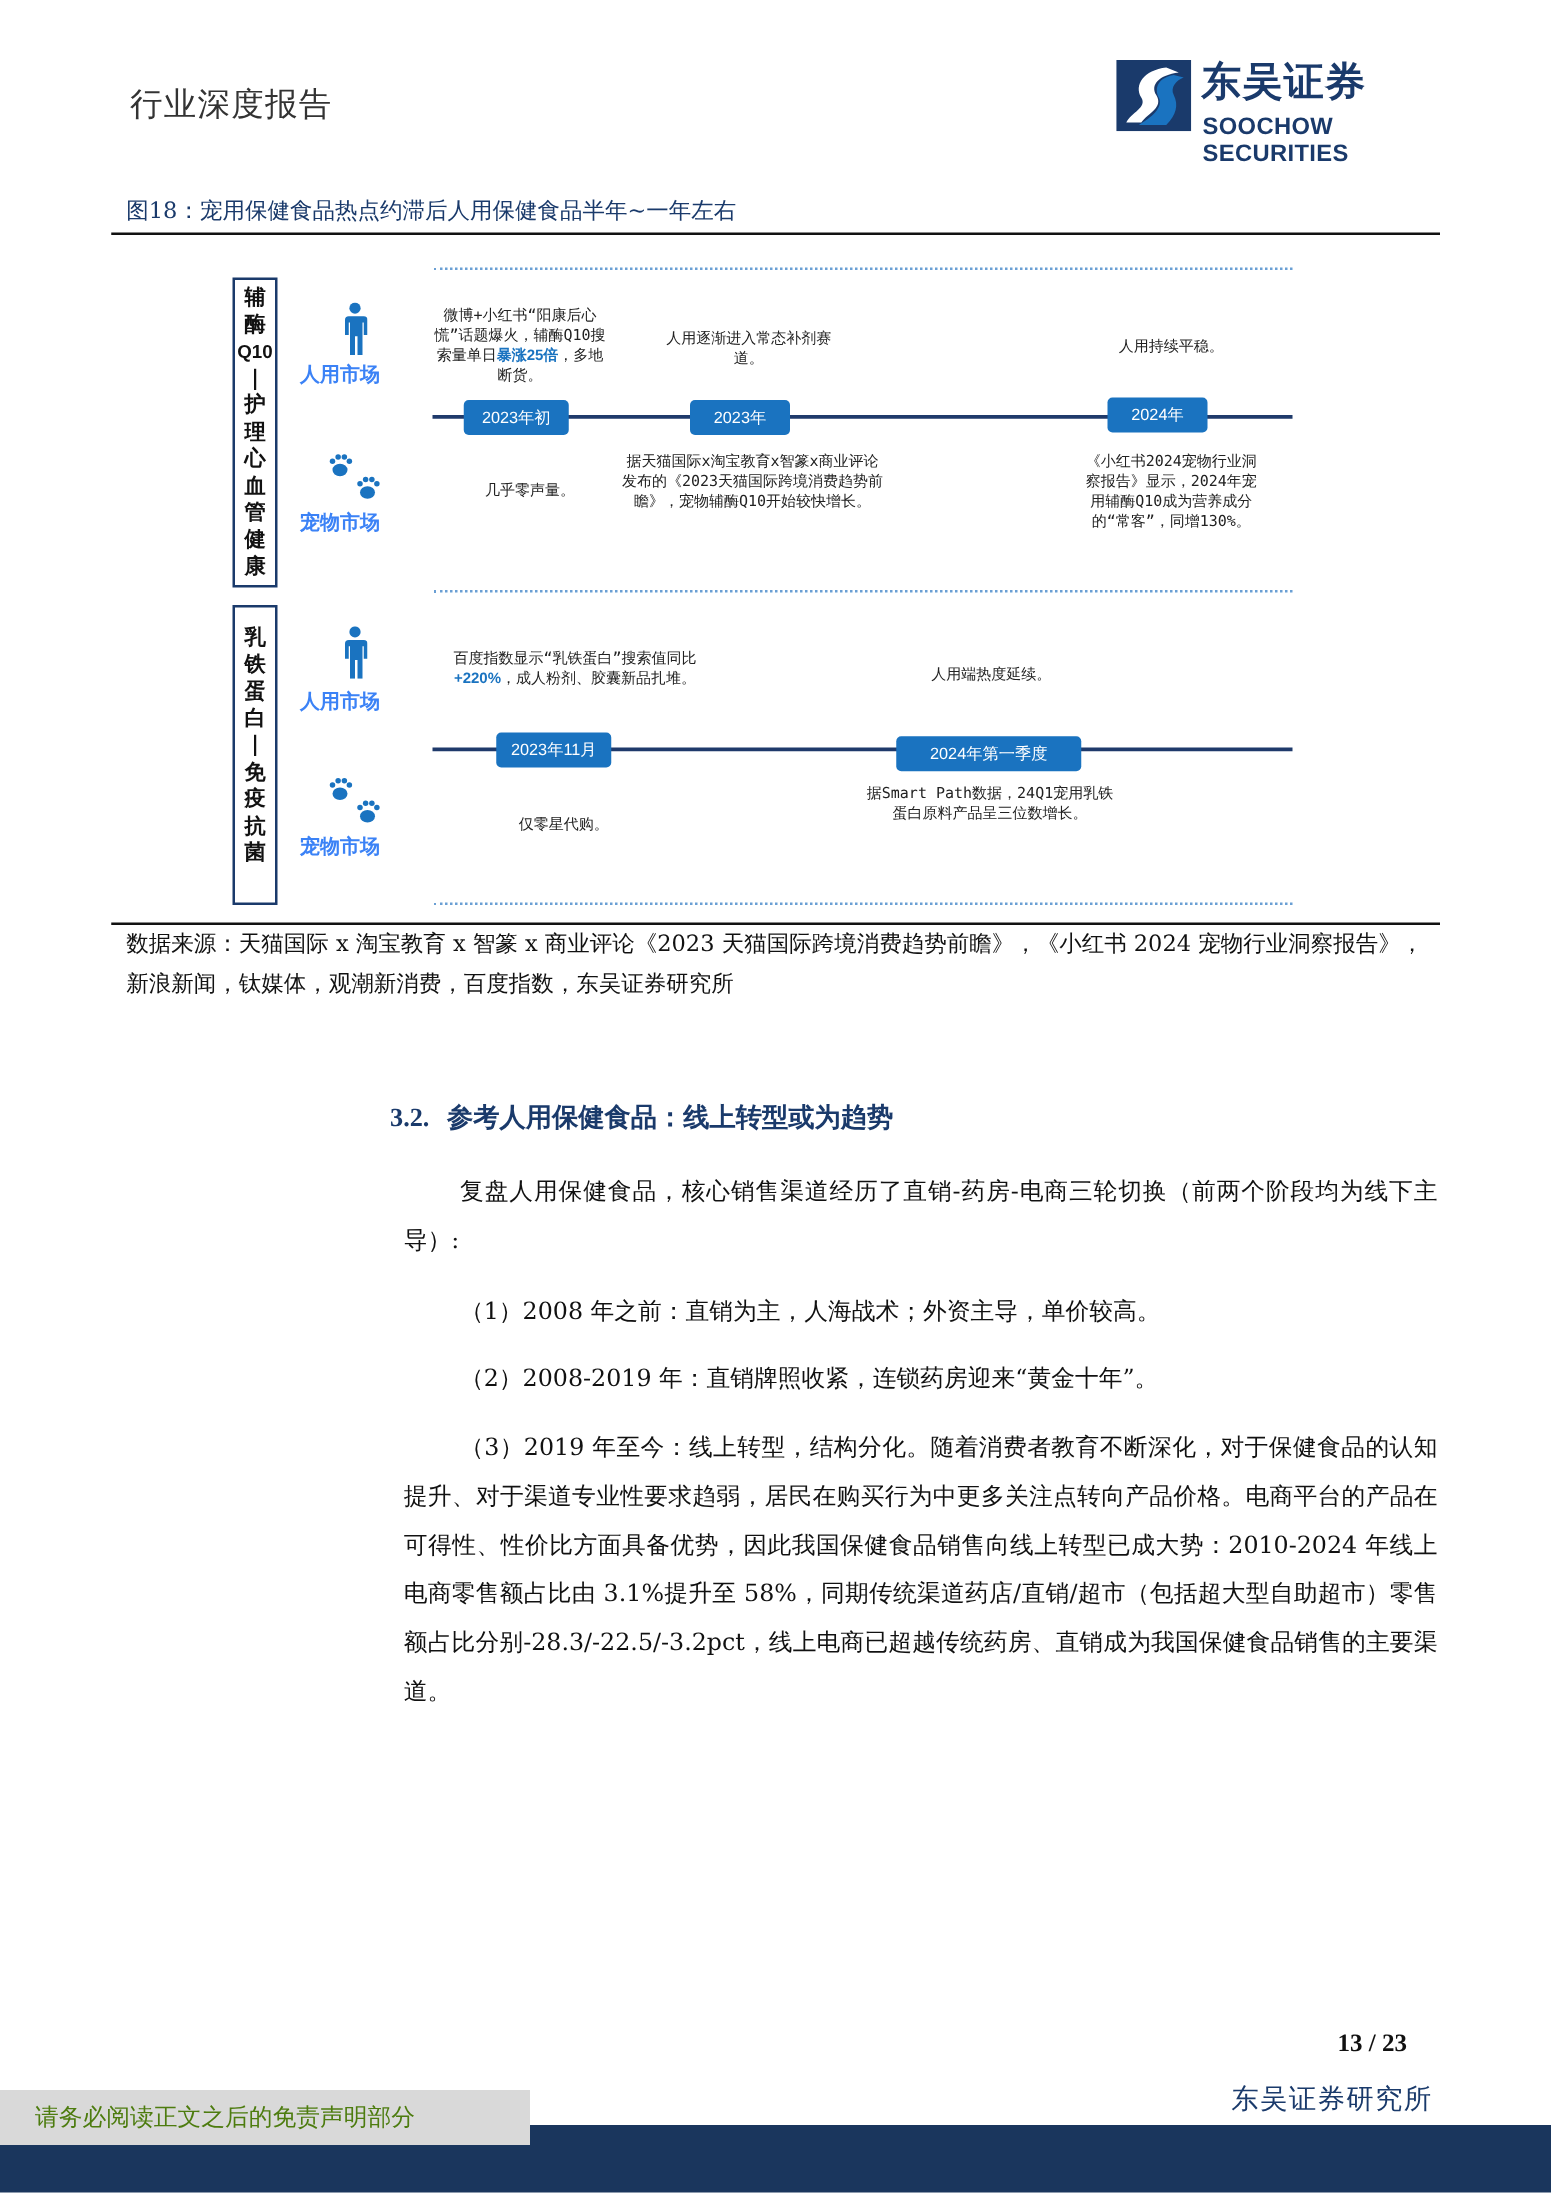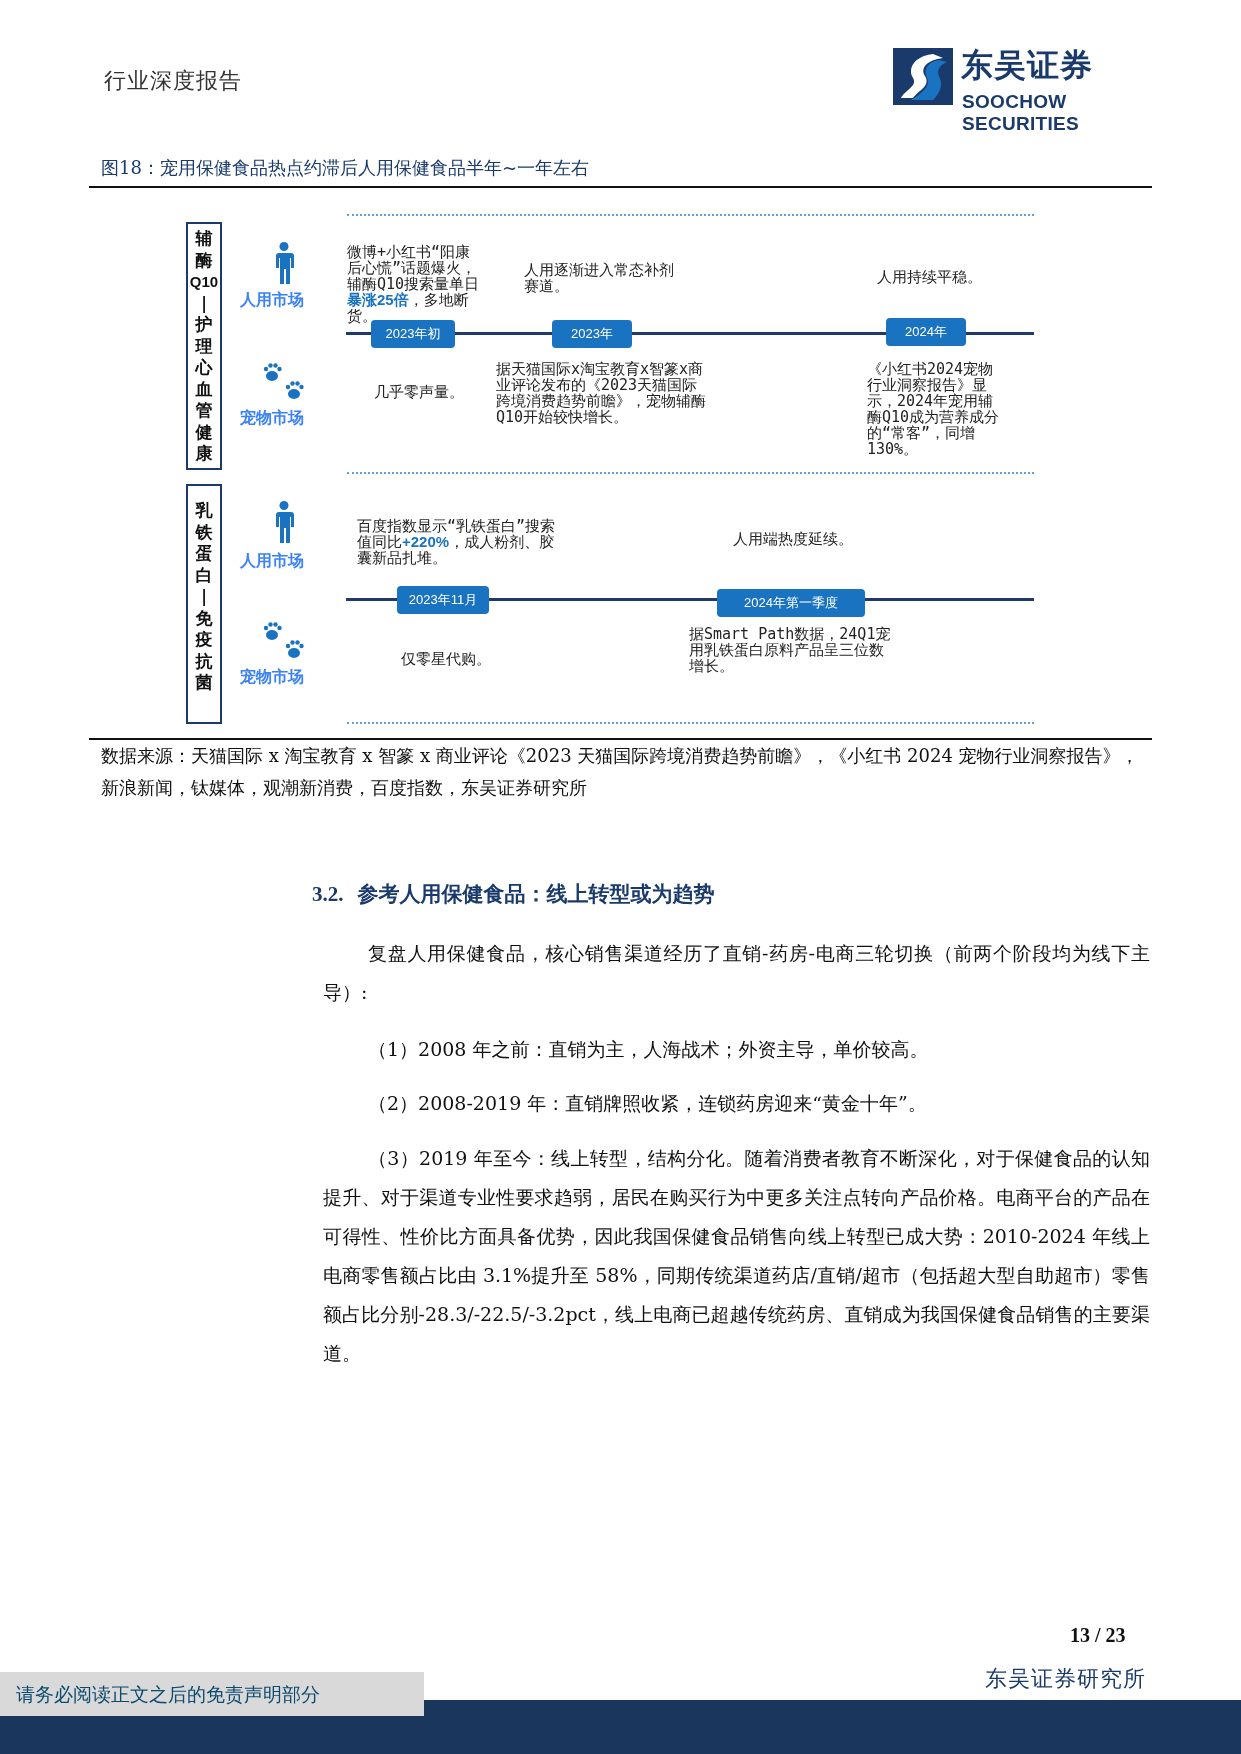--- a/index.html
+++ b/index.html
@@ -4,56 +4,56 @@
 <style>
   html, body { margin: 0; padding: 0; }
   body {
     width: 1241px; height: 1754px; position: relative; overflow: hidden;
     background: #ffffff; color: #000;
     font-family: "DejaVu Serif", "Liberation Serif", serif;
   }
   .abs { position: absolute; }
 
   
-  .report-type { left: 104px; top: 66px; font-size: 22px; color: #333; letter-spacing: 1px; }
+  .report-type { left: 104px; top: 66px; font-size: 26px; color: #333; letter-spacing: 1px; }
   .logo { left: 893px; top: 48px; width: 252px; height: 60px; }
   .logo-mark { position: absolute; left: 0; top: 0; width: 60px; height: 57px; }
   .logo-cn { position: absolute; left: 68px; top: -4px; font-size: 32px; font-weight: bold; color: #1a3a6b; font-family: Liberation Serif, serif; letter-spacing: 1px; }
   .logo-en { position: absolute; left: 69px; top: 43px; font-size: 19px; font-weight: bold; color: #1a3a6b; font-family: "Liberation Sans", sans-serif; letter-spacing: 0.3px; }
 
   
   .fig-title { left: 101px; top: 156px; font-size: 18px; font-weight: normal; color: #1a3a6b; }
   .rule-thick { left: 89px; width: 1063px; height: 2px; background: #111; }
 
   
   .dotted { left: 347px; width: 687px; height: 0; border-top: 2px dotted #6a9fd4; }
   .vbox { border: 2px solid #1a3a6b; width: 32px; display: flex; flex-direction: column; align-items: center; font-size: 17px; font-weight: bold; color: #111; }
   .vbox span { display: block; line-height: 21.5px; }
   .vbox .q10 { font-family: "Liberation Sans", sans-serif; font-size: 15px; }
   .market-label { font-size: 16px; font-weight: bold; color: #3b82f6; width: 90px; text-align: left; }
   .person-icon, .paw-icon { display: block; }
   .tline { height: 3px; background: #1f3a6b; }
   .tpill { background: #1a73c0; color: #fff; font-family: "Liberation Sans", sans-serif; font-size: 13px; border-radius: 4px; text-align: center; height: 28px; line-height: 28px; }
-  .note { font-size: 15px; color: #222; line-height: 16px; font-family: "DejaVu Sans Mono", monospace; }
+  .note { font-size: 12px; color: #222; line-height: 16px; font-family: "DejaVu Sans Mono", monospace; text-align: center; }
   .note .hl { color: #1a73c0; font-weight: bold; font-family: "Liberation Sans", sans-serif; }
 
   
   .source { left: 101px; top: 740px; width: 1050px; font-size: 18px; line-height: 32px; color: #111; }
 
   
   .sec-title { left: 312px; top: 880px; font-size: 21px; font-weight: bold; color: #1a3a6b; }
   .sec-title .num { font-family: "Liberation Serif", serif; margin-right: 14px; }
   .body-text { left: 323px; width: 827px; font-size: 19px; line-height: 39px; color: #111; text-align: justify; }
   .indent { text-indent: 45px; }
 
   
   .page-num { left: 1070px; top: 1624px; font-family: "Liberation Serif", serif; font-weight: bold; font-size: 20px; color: #111; }
   .footer-inst { left: 959px; top: 1664px; font-size: 22px; color: #1a3a6b; letter-spacing: 1px; margin-left: 26px; }
   .footer-bar { left: 0; top: 1700px; width: 1241px; height: 54px; background: #1a365d; }
-  .disclaimer { left: 0; top: 1672px; width: 424px; height: 44px; background: #d9d9d9; font-size: 19px; color: #0c4a6e; line-height: 44px; padding-left: 16px; box-sizing: border-box; }
+  .disclaimer { left: 0; top: 1672px; width: 424px; height: 44px; background: #d9d9d9; font-size: 19px; color: #4d7c0f; line-height: 44px; padding-left: 28px; box-sizing: border-box; }
 </style>
 </head>
 <body>
 
 <div class="abs report-type">行业深度报告</div>
 <div class="abs logo">
   <svg class="logo-mark" viewBox="0 0 60 57">
     <rect x="0" y="0" width="60" height="57" fill="#1a3a6b"></rect>
     <path d="M40 6 C22 8 14 20 20 30 C25 38 12 42 8 50 L20 50 C26 42 38 38 32 28 C27 20 34 12 50 10 Z" fill="#ffffff"></path>
     <path d="M46 12 C34 14 30 22 34 30 C38 38 28 46 18 52 L40 52 C48 44 50 36 46 28 C43 22 48 16 54 14 Z" fill="#1a73c0"></path>

